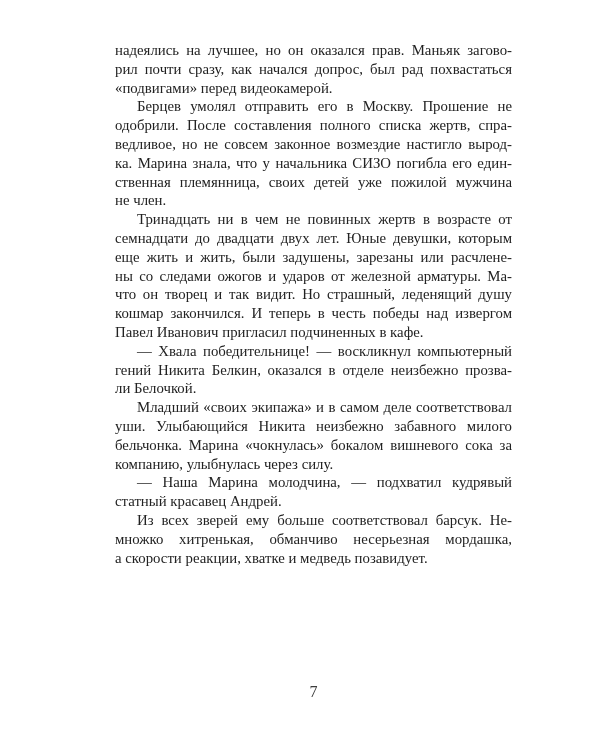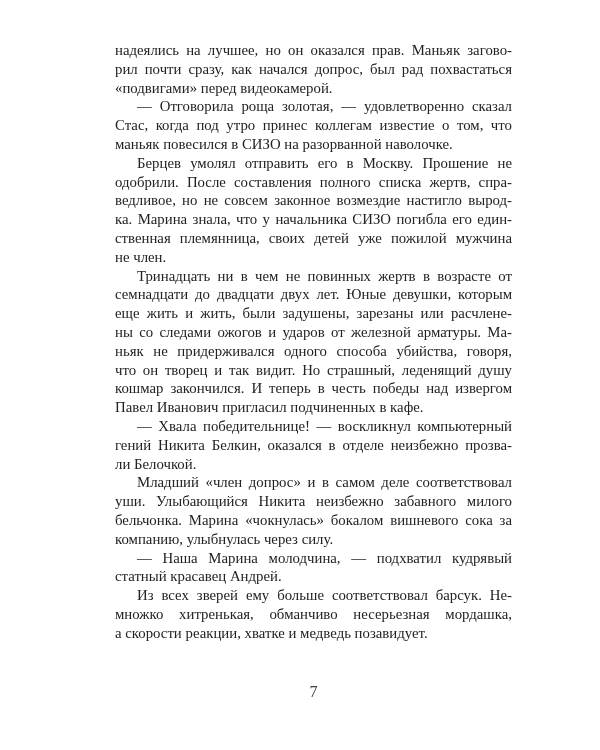--- a/index.html
+++ b/index.html
@@ -54,49 +54,43 @@
 <body style="background: rgb(255, 255, 255);">
 
 <div class="book-page">
   <div class="text-block" style="color: rgb(34, 34, 34);">
       <div class="para">
         <div class="line">надеялись на лучшее, но он оказался прав. Маньяк загово-</div>
         <div class="line">рил почти сразу, как начался допрос, был рад похвастаться</div>
         <div class="line last">«подвигами» перед видеокамерой.</div>
       </div>
       <div class="para indent">
-        <div class="line">— Отговорила роща золотая, — удовлетворенно сказал</div>
-        <div class="line">Стас, когда под утро принес коллегам известие о том, что</div>
-        <div class="line last">маньяк повесился в СИЗО на разорванной наволочке.</div>
-      </div>
-      <div class="para indent">
         <div class="line">Берцев умолял отправить его в Москву. Прошение не</div>
         <div class="line">одобрили. После составления полного списка жертв, спра-</div>
         <div class="line">ведливое, но не совсем законное возмездие настигло вырод-</div>
         <div class="line">ка. Марина знала, что у начальника СИЗО погибла его един-</div>
         <div class="line">ственная племянница, своих детей уже пожилой мужчина</div>
         <div class="line last">не член.</div>
       </div>
       <div class="para indent">
         <div class="line">Тринадцать ни в чем не повинных жертв в возрасте от</div>
         <div class="line">семнадцати до двадцати двух лет. Юные девушки, которым</div>
         <div class="line">еще жить и жить, были задушены, зарезаны или расчлене-</div>
         <div class="line">ны со следами ожогов и ударов от железной арматуры. Ма-</div>
-        <div class="line">ньяк не придерживался одного способа убийства, говоря,</div>
         <div class="line">что он творец и так видит. Но страшный, леденящий душу</div>
         <div class="line">кошмар закончился. И теперь в честь победы над извергом</div>
         <div class="line last">Павел Иванович пригласил подчиненных в кафе.</div>
       </div>
       <div class="para indent">
         <div class="line">— Хвала победительнице! — воскликнул компьютерный</div>
         <div class="line">гений Никита Белкин, оказался в отделе неизбежно прозва-</div>
         <div class="line last">ли Белочкой.</div>
       </div>
       <div class="para indent">
-        <div class="line">Младший «член допрос» и в самом деле соответствовал</div>
+        <div class="line">Младший «своих экипажа» и в самом деле соответствовал</div>
         <div class="line">уши. Улыбающийся Никита неизбежно забавного милого</div>
         <div class="line">бельчонка. Марина «чокнулась» бокалом вишневого сока за</div>
         <div class="line last">компанию, улыбнулась через силу.</div>
       </div>
       <div class="para indent">
         <div class="line">— Наша Марина молодчина, — подхватил кудрявый</div>
         <div class="line last">статный красавец Андрей.</div>
       </div>
       <div class="para indent">
         <div class="line">Из всех зверей ему больше соответствовал барсук. Не-</div>

